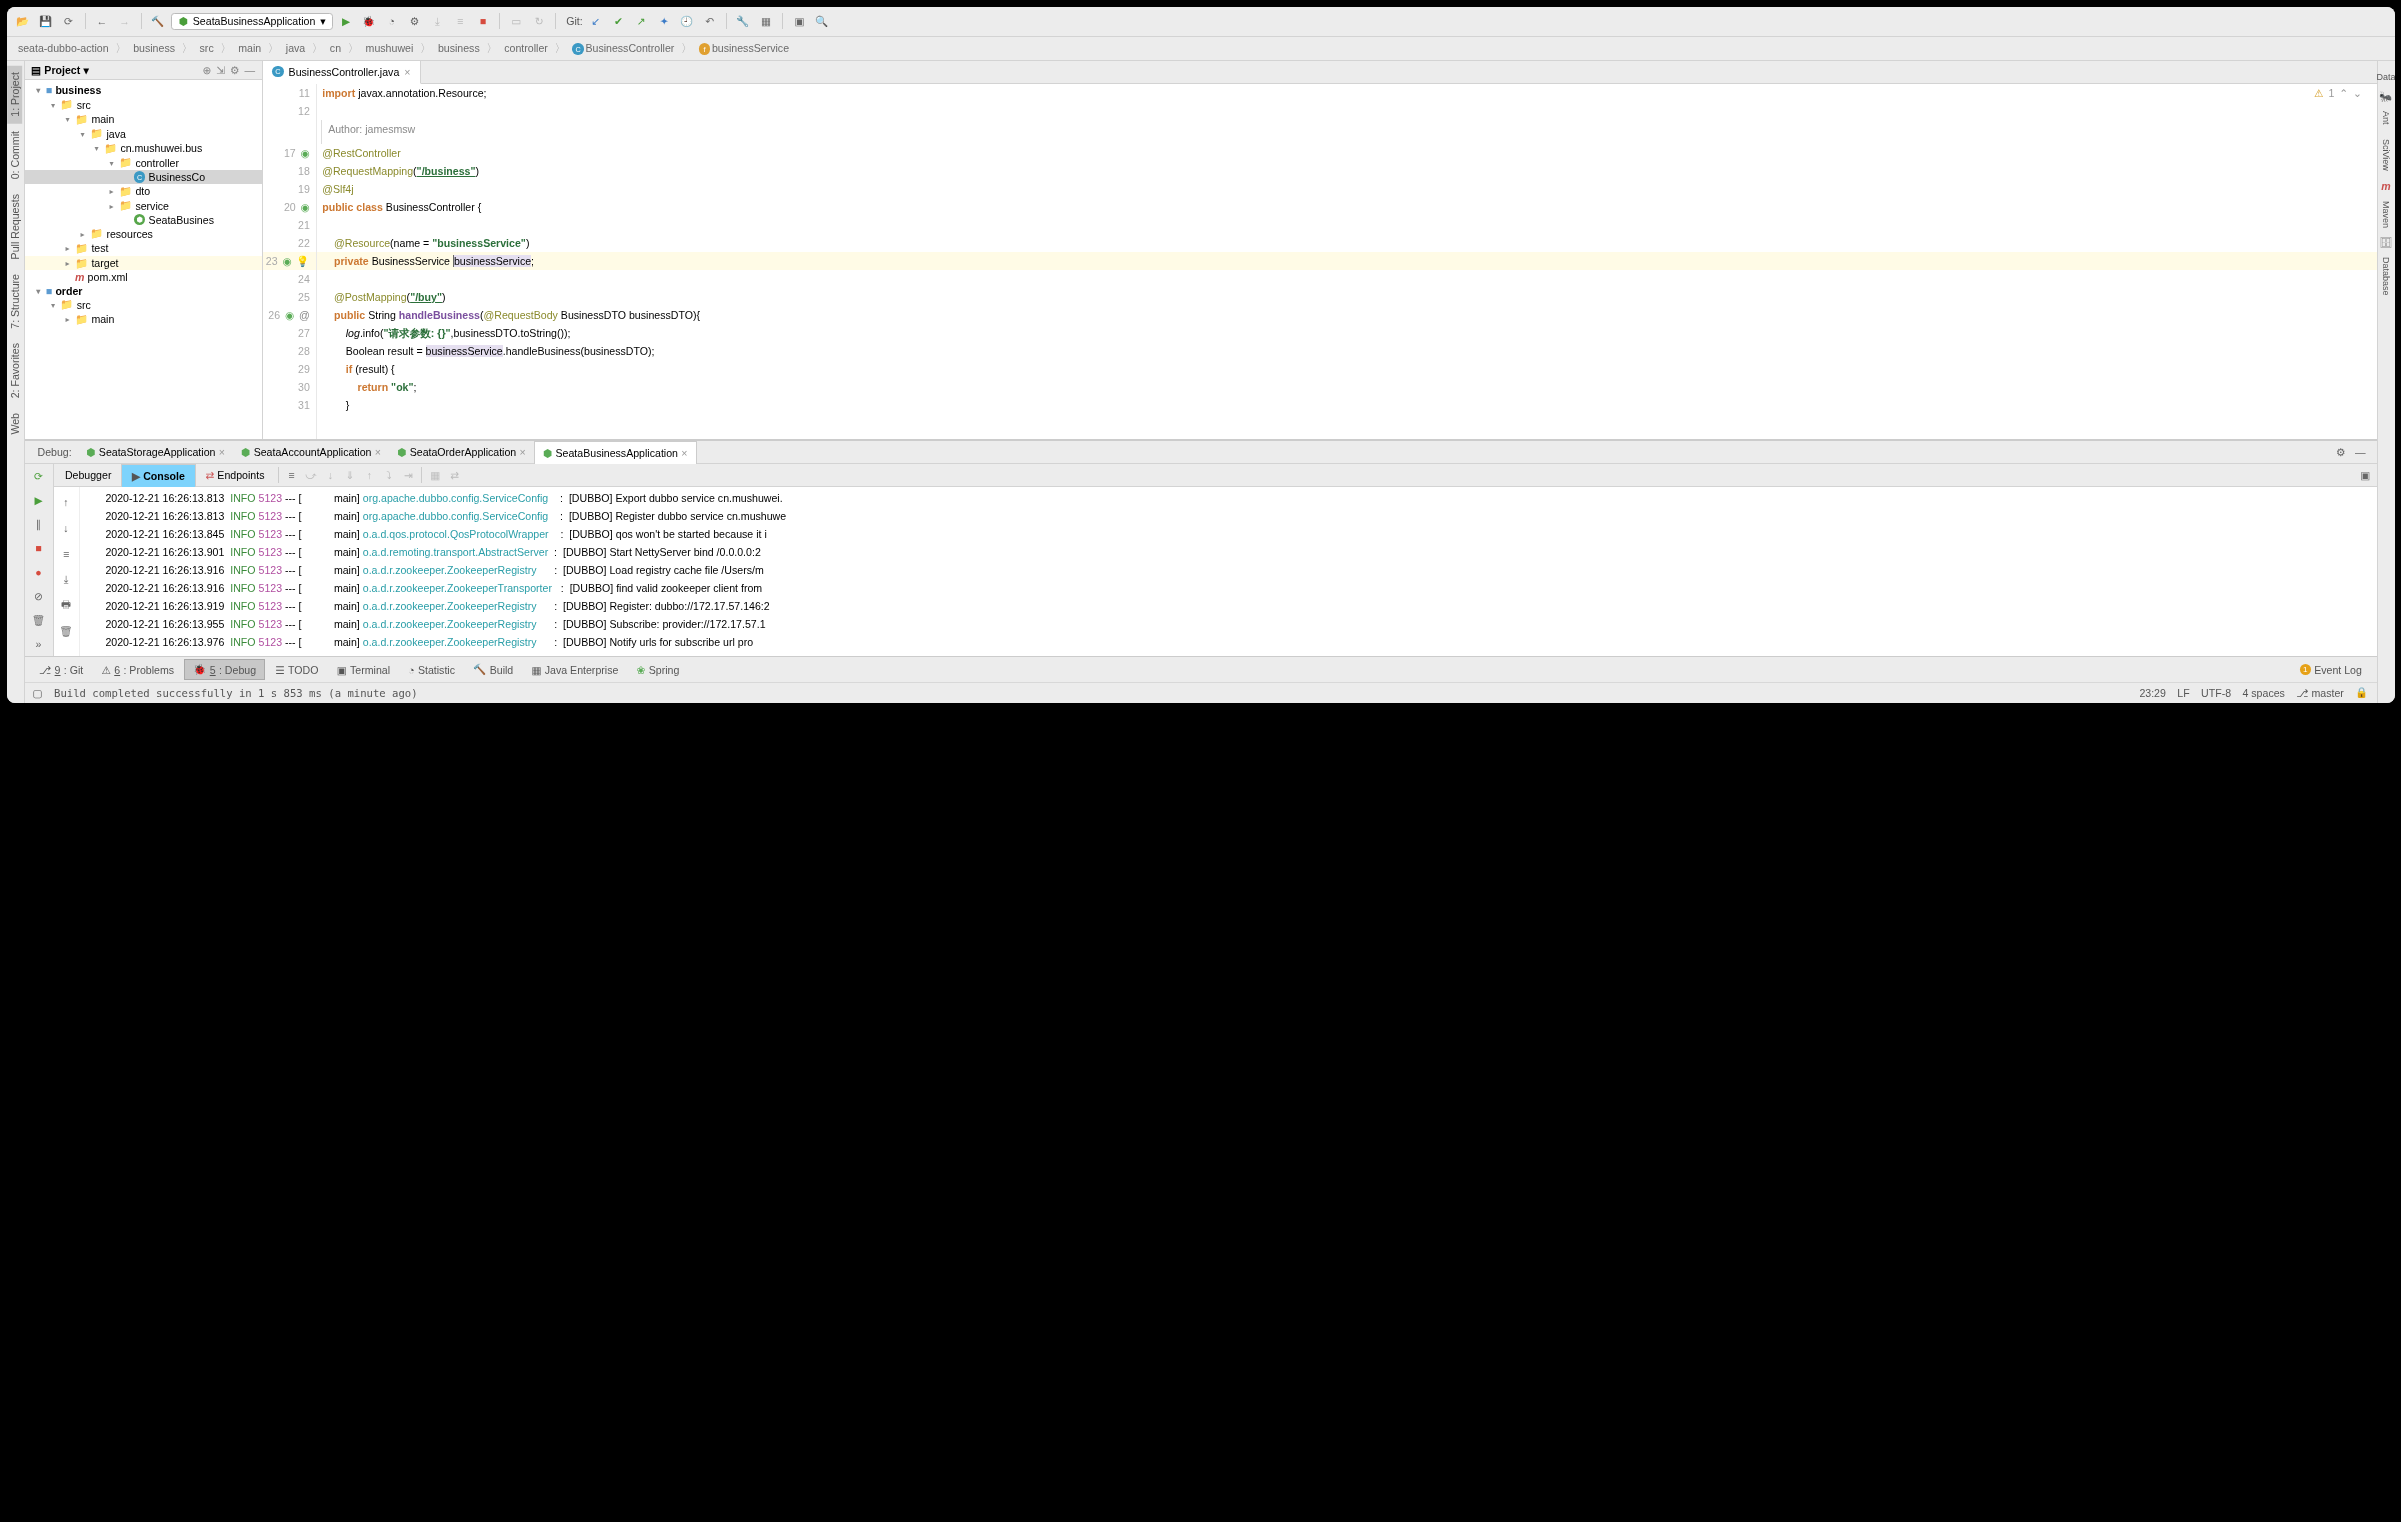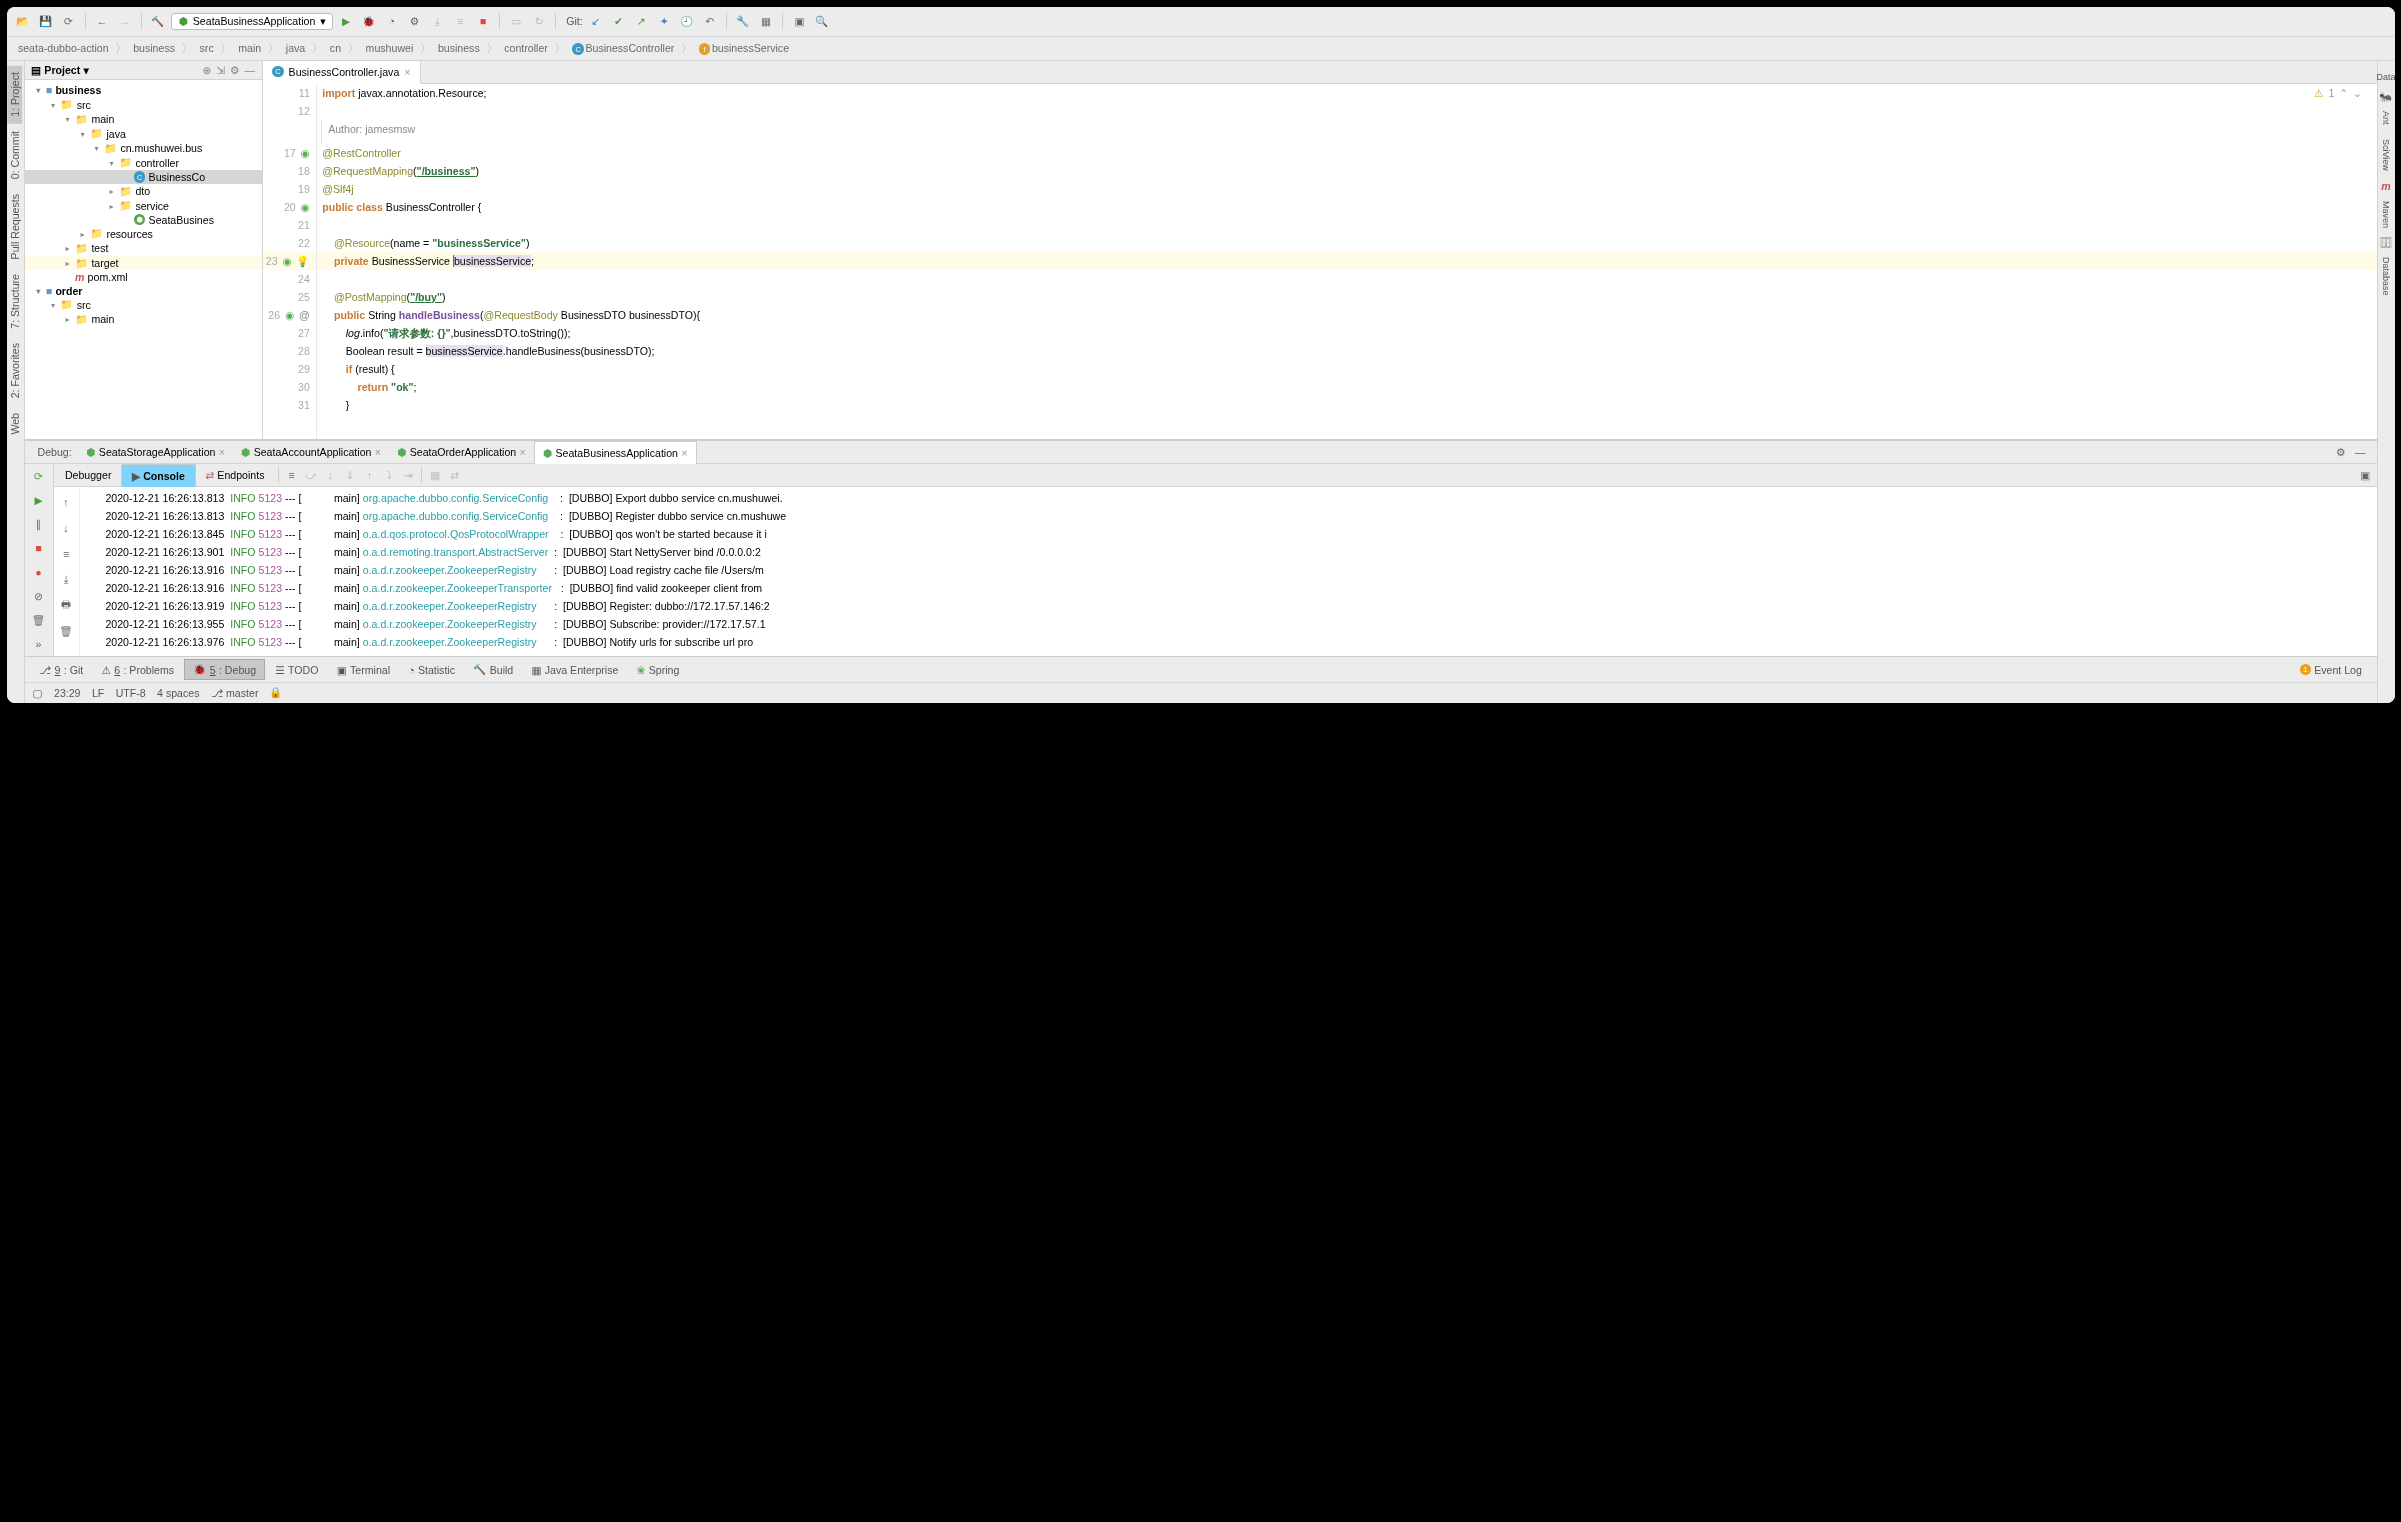--- a/index.html
+++ b/index.html
@@ -484,20 +484,21 @@
           </div>
         <span class="spacer"></span>
         <div class="bt-item">
             <span class="badge-dot">1</span> 
             <span>Event Log</span>
           </div>
       </div>
 
       <div class="status">
         <span>▢</span>
+        <span class="msg">Build completed successfully in 1 s 853 ms (a minute ago)</span>
         <span>23:29</span>
         <span>LF</span>
         <span>UTF-8</span>
         <span>4 spaces</span>
         <span>⎇ <span>master</span></span>
         <span>🔒</span>
       </div>
     </div>
 
     <div class="right-rail">

